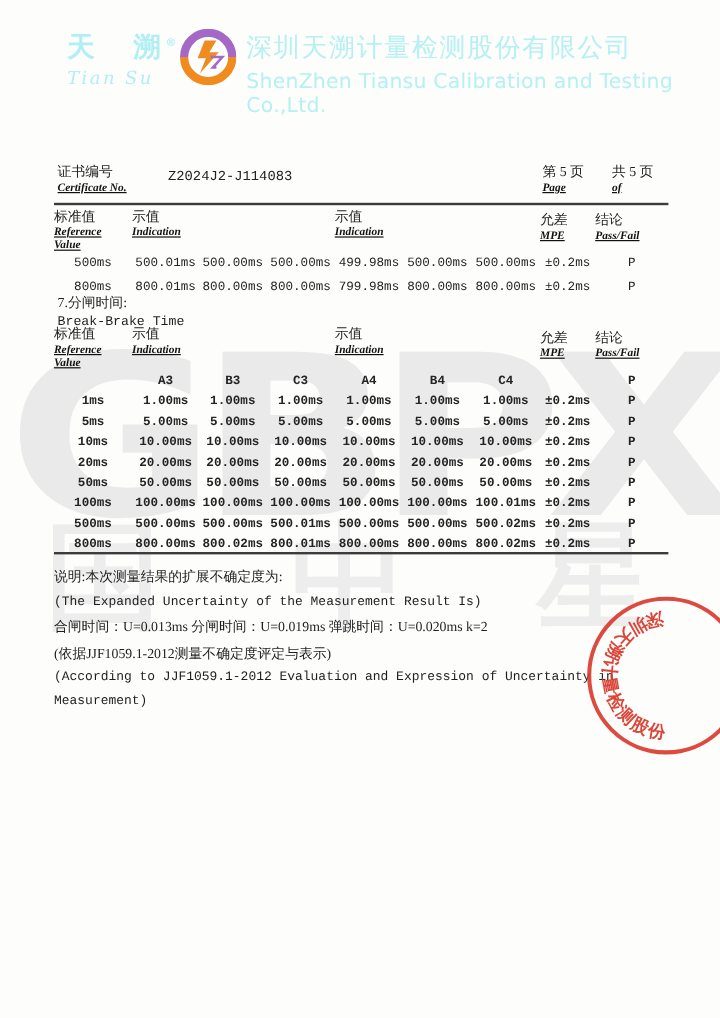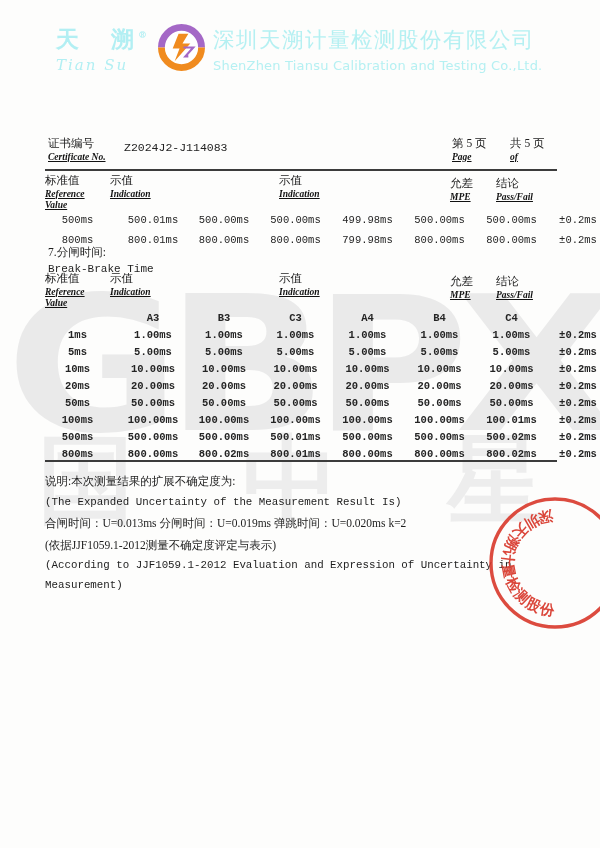--- a/index.html
+++ b/index.html
@@ -18,54 +18,54 @@
 
   
   .brand { top:24px; left:56px; display:flex; align-items:flex-start; }
   .logo-txt { color:#b2eff3; width:100px; }
   .logo-cn { font-size:23px; letter-spacing:12px; white-space:nowrap; font-weight:bold; font-family:"DejaVu Serif", serif; }
   .logo-reg { font-size:9px; vertical-align:super; letter-spacing:0; margin-left:-8px; }
   .logo-en { font-size:15px; font-style:italic; font-family:"DejaVu Serif", serif; margin-top:1px; letter-spacing:2px; }
   .badge { width:47px; height:47px; margin:0 8px 0 2px; flex:none; }
   .company { color:#b5f0f2; margin-top:1px; }
   .company-cn { font-size:21.5px; letter-spacing:1.5px; font-family:"DejaVu Sans", sans-serif; }
-  .company-en { font-size:13px; margin-top:4px; font-family:"DejaVu Sans", sans-serif; letter-spacing:0.2px; }
+  .company-en { font-size:17px; margin-top:4px; font-family:"DejaVu Sans", sans-serif; letter-spacing:0.2px; }
 
   
   .title-wrap { top:84px; left:0; width:600px; text-align:center; }
   .title-cn { font-size:26px; font-weight:bold; color:#151515; letter-spacing:22px; padding-left:22px; font-family:"DejaVu Serif", serif; }
   .title-en { font-size:13.5px; color:#1d1d1d; margin-top:3px; font-family:"Liberation Mono", monospace; }
   .ink-dot { position:absolute; top:2px; left:192px; width:4px; height:4px; background:#7a1510; border-radius:50%; }
 
   
   .cert-row { top:136px; left:0; width:600px; height:32px; }
   .lbl-cn { font-size:11.5px; color:#222; }
   .lbl-en { font-size:9.5px; font-weight:bold; font-style:italic; color:#111; margin-top:1px;text-decoration:underline; }
   .cert-lbl { position:absolute; left:48px; top:0; }
-  .cert-no { position:absolute; left:124px; top:5px; font-family:"Liberation Mono", monospace; font-size:11.5px; color:#222; }
+  .cert-no { position:absolute; left:140px; top:5px; font-family:"Liberation Mono", monospace; font-size:11.5px; color:#222; }
   .page-lbl { position:absolute; left:452px; top:0; }
   .of-lbl  { position:absolute; left:510px; top:0; }
 
   .rule { position:absolute; left:45px; width:512px; height:1.5px; background:#3c3c3c; z-index:1; }
   .rule-1 { top:169px; }
   .rule-2 { top:460px; }
 
   
   .tbl { left:45px; width:512px; }
   .tbl-1 { top:173px; }
   .tbl-2 { top:271px; }
   .grid9 { display:grid; grid-template-columns:65px 56px 56px 57px 57px 57px 57px 46px 1fr; }
   .t-head { min-height:36px; }
   .h-cell { }
   .h-ref  { grid-column:1; }
   .h-ind1 { grid-column:2 / span 3; }
   .h-ind2 { grid-column:5 / span 3; }
   .h-mpe  { grid-column:8 / span 1; padding-top:3px; }
   .h-res  { grid-column:9; padding-top:3px; }
-  .t-row { height:20px; line-height:20px;gap:15px; }
+  .t-row { height:20px; line-height:20px; }
   .tbl-2 .t-row { height:17px; line-height:17px;font-weight:bold; }
   .cell { text-align:center; font-family:"Liberation Mono", monospace; font-size:10.5px; color:#242424; white-space:nowrap; }
   .chan-row { height:18px; line-height:18px; margin-top:2px; }
   .chan-row .cell { font-size:10.5px; }
 
   
   .sec7 { top:245px; left:48px; }
   .sec7-cn { font-size:11.5px; color:#1e1e1e; }
   .sec7-en { font-size:11px; font-family:"Liberation Mono", monospace; margin-top:3px; color:#1e1e1e; }
 

